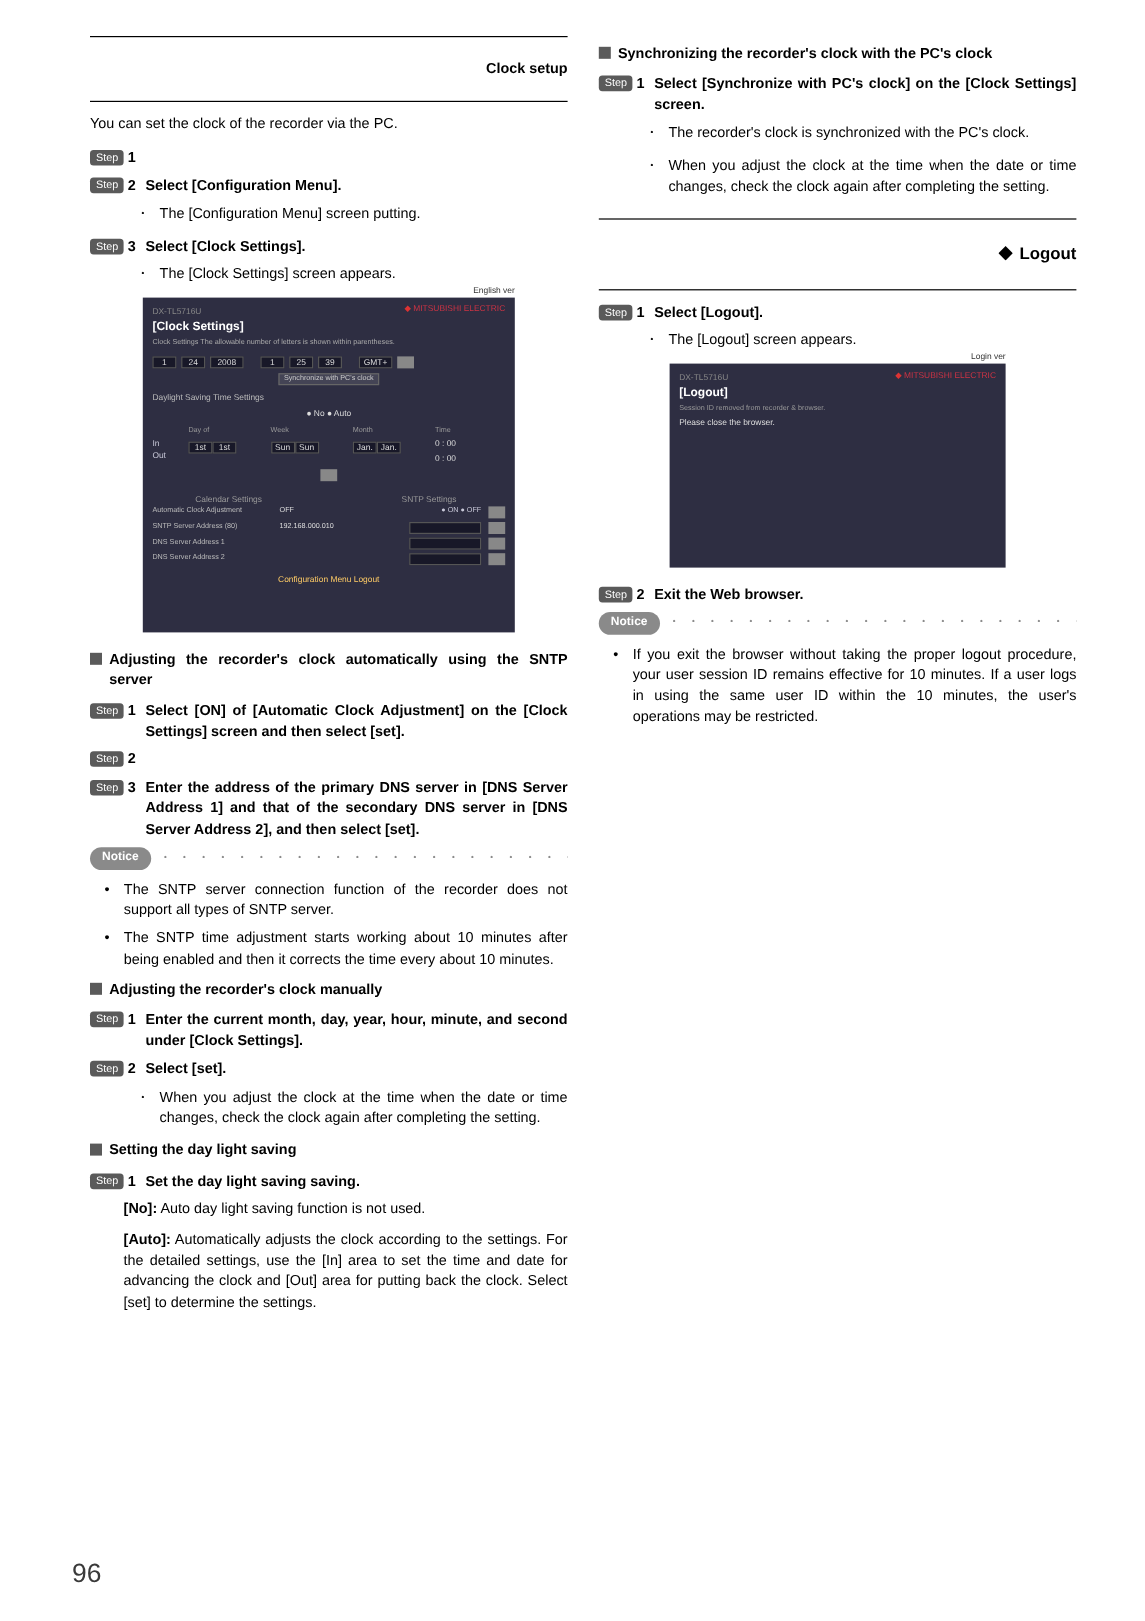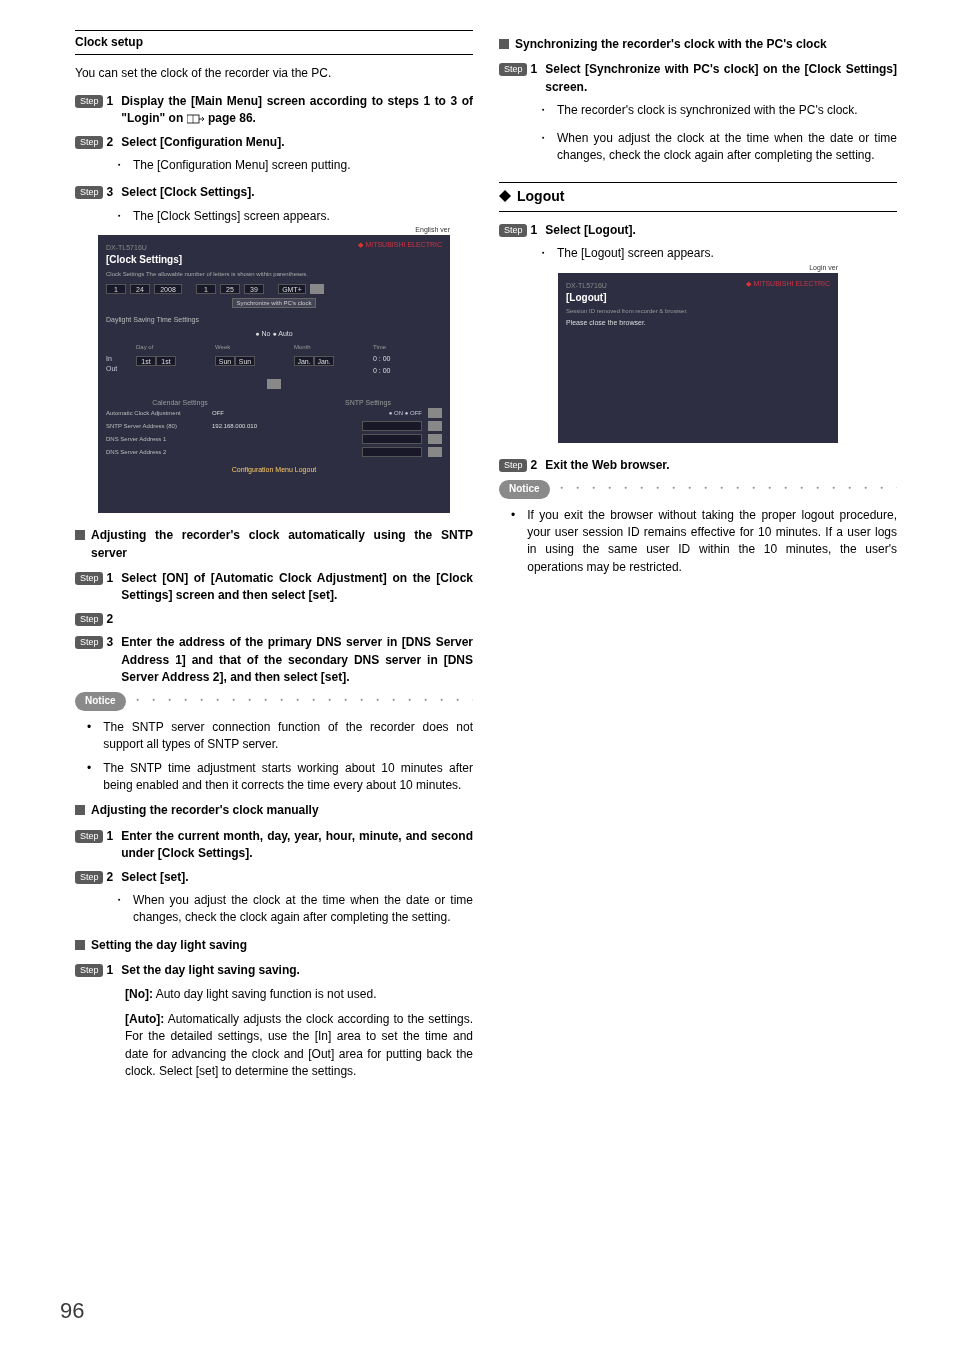--- a/index.html
+++ b/index.html
@@ -28,23 +28,23 @@
     display: flex;
     gap: 26px;
   }
   .col {
     width: 398px;
   }
   
   .section-title-bar {
     border-top: 1px solid #000;
     border-bottom: 1px solid #000;
-    text-align: left;
-    font-weight: bold;
-    padding: 3px 0;
+    text-align: right;
+    font-weight: bold;
+    padding: 18px 0;
     margin-bottom: 10px;
   }
   .logout-title {
     font-size: 14px;
     display: inline-flex;
     align-items: center;
     gap: 6px;
   }
   p.intro { margin-bottom: 10px; }
   .bold { font-weight: bold; }
@@ -123,32 +123,32 @@
   ul.notice-list li {
     display: flex;
     text-align: justify;
     margin-bottom: 6px;
   }
   ul.notice-list li .bullet {
     margin-right: 12px;
     flex: 0 0 auto;
   }
   .indented-block {
-    margin-left: 50px;
+    margin-left: 28px;
     margin-bottom: 8px;
     text-align: justify;
   }
   .page-icon {
     display: inline-block;
     vertical-align: middle;
   }
   
   .shot {
     background: #2e2e42;
-    width: 352px;
+    width: 310px;
     margin: 8px auto 14px auto;
     padding: 8px;
     font-size: 7px;
     color: #c8c8d8;
     position: relative;
   }
   .shot-title {
     color: #fff;
     font-size: 10px;
     font-weight: bold;
@@ -200,29 +200,20 @@
 
   <div class="columns">
 
     <div class="col">
       <div class="section-title-bar">Clock setup</div>
       <p class="intro">You can set the clock of the recorder via the PC.</p>
 
       <div class="step-line">
         <span class="step-badge">Step</span>
         <span class="step-num">1</span>
-        <span class="step-text">
-          <span>Display the [Main Menu] screen according to steps 1 to 3 of "Login" on</span>
-          <svg class="page-icon" width="18" height="10" viewBox="0 0 18 10">
-              <rect x="0" y="1" width="12" height="8" fill="none" stroke="#000" stroke-width="0.8"></rect>
-              <path d="M6 1 L6 9" stroke="#000" stroke-width="0.6"></path>
-              <path d="M12 5 L17 5 M15 3 L17 5 L15 7" stroke="#000" stroke-width="0.8" fill="none"></path>
-            </svg>
-          <span>page 86.</span>
-        </span>
       </div>
 
       <div class="step-line">
         <span class="step-badge">Step</span>
         <span class="step-num">2</span>
         <span class="step-text">Select [Configuration Menu].</span>
       </div>
       <div class="sub-bullet">
           <span class="dot">・</span>
           <span class="txt">The [Configuration Menu] screen putting.</span>

